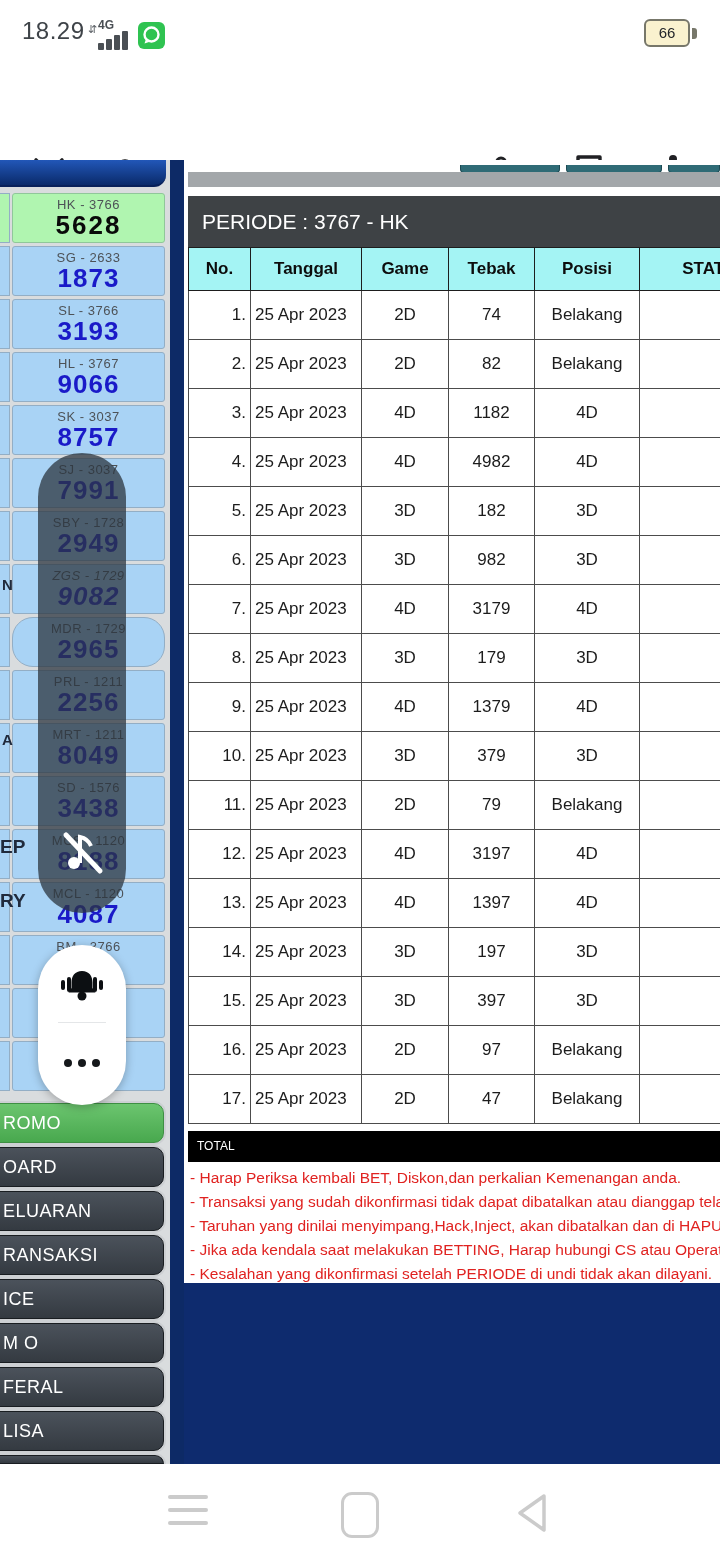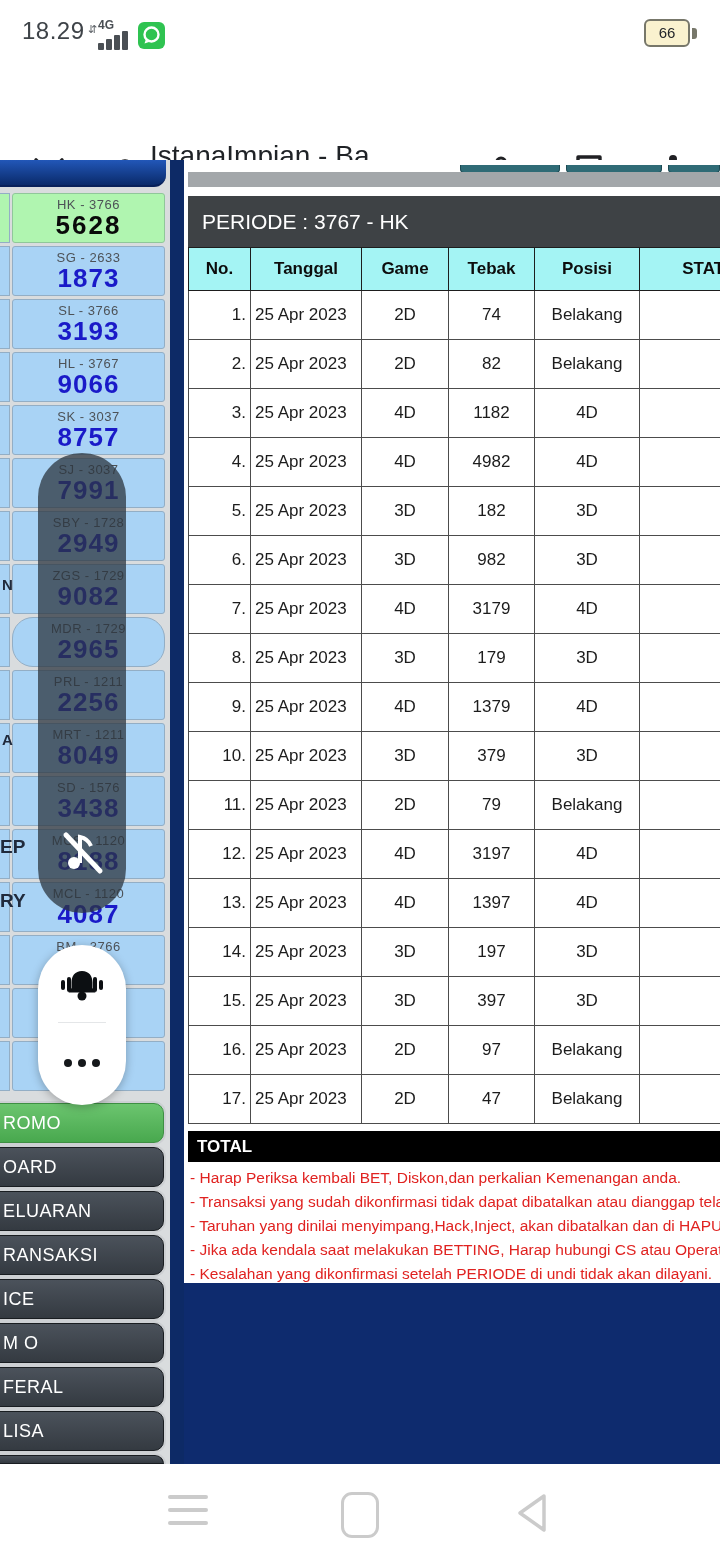--- a/index.html
+++ b/index.html
@@ -59,21 +59,21 @@
   .tealstrip{position:absolute;top:5px;height:8px;background:#2f6b76;border:1px solid #1d4a53;border-top:none;border-radius:0 0 4px 4px;}
   .periode{position:absolute;left:188px;top:36px;width:532px;height:63px;background:#3e4245;color:#fff;
            font-size:21px;line-height:51px;padding-left:14px;}
   table.bet{position:absolute;left:188px;top:87px;width:602px;border-collapse:collapse;table-layout:fixed;}
   table.bet th{background:#a4f4f4;border:1px solid #1d1d1d;font-size:17px;font-weight:bold;color:#0c0c0c;height:43px;padding:0;}
   table.bet td{border:1px solid #4c4c4c;font-size:17px;color:#1c1c1c;height:49px;padding:0 4px;background:#fff;}
   td.c-no{text-align:right;padding-right:7px;}
   td.c-date{font-size:15px;line-height:20px;padding-left:8px;color:#2a2a2a;}
   td.c-mid{text-align:center;}
   .totalbar{position:absolute;left:188px;top:971px;width:532px;height:31px;background:#000;color:#fff;
-            font-weight:bold;font-size:17px;line-height:31px;padding-left:9px;}
+            font-weight:normal;font-size:12px;line-height:31px;padding-left:9px;}
   .notes{position:absolute;left:190px;top:1006px;width:530px;overflow:hidden;}
   .notes div{white-space:nowrap;font-size:15.5px;line-height:24px;color:#e02220;}
   .navyblock{position:absolute;left:184px;top:1123px;width:536px;height:181px;background:#0e2b6e;}
 
   
   .navbar{position:absolute;left:0;top:1464px;width:720px;height:96px;background:#fff;}
   .hline{position:absolute;width:40px;height:3.5px;background:#cbcbcb;border-radius:2px;}
   .navsq{position:absolute;left:341px;top:28px;width:38px;height:46px;border:3.5px solid #cbcbcb;border-radius:11px;}
   svg{display:block;}
 </style>
@@ -103,21 +103,20 @@
   </div>
 
   <div class="toolbar">
     <svg style="position:absolute;left:33px;top:97px;" width="32" height="32" viewBox="0 0 32 32">
         <path d="M3 3 L29 29 M29 3 L3 29" stroke="#202124" stroke-width="3.6" stroke-linecap="round"></path>
       </svg>
     <svg style="position:absolute;left:112px;top:98px;" width="26" height="30" viewBox="0 0 26 30">
         <path d="M7 13 v-4 a6 6 0 0 1 12 0 v4" fill="none" stroke="#111" stroke-width="3.4"></path>
         <rect x="3" y="12" width="20" height="16" rx="3" fill="#111"></rect>
       </svg>
-    <div class="pagetitle">IstanaImpian - Ba...</div>
     <div class="pageurl">istanaimpian1.store</div>
     <svg style="position:absolute;left:475px;top:96px;" width="34" height="34" viewBox="0 0 34 34">
         <g fill="none" stroke="#202124" stroke-width="3">
           <circle cx="26" cy="6.5" r="4.5"></circle>
           <circle cx="7" cy="17" r="4.5"></circle>
           <circle cx="26" cy="27.5" r="4.5"></circle>
           <path d="M11 15 L22 8 M11 19 L22 26"></path>
         </g>
       </svg>
     <svg style="position:absolute;left:574px;top:94px;" width="30" height="38" viewBox="0 0 30 38">
@@ -173,21 +172,21 @@
         <div class="rcell" style="top: 298px;">
           <span class="rlabel">SJ - 3037</span>
           <span class="rvalue">7991</span>
         </div>
         <div class="rsliver" style="top: 351px;"></div>
         <div class="rcell" style="top: 351px;">
           <span class="rlabel">SBY - 1728</span>
           <span class="rvalue">2949</span>
         </div>
         <div class="rsliver" style="top: 404px;"></div>
-        <div class="rcell" style="top: 404px;">
+        <div class="rcell" style="top: 404px; font-style: italic;">
           <span class="rlabel">ZGS - 1729</span>
           <span class="rvalue">9082</span>
         </div>
         <div class="rsliver" style="top: 457px;"></div>
         <div class="rcell" style="top: 457px; border-radius: 21px;">
           <span class="rlabel">MDR - 1729</span>
           <span class="rvalue">2965</span>
         </div>
         <div class="rsliver" style="top: 510px;"></div>
         <div class="rcell" style="top: 510px;">

